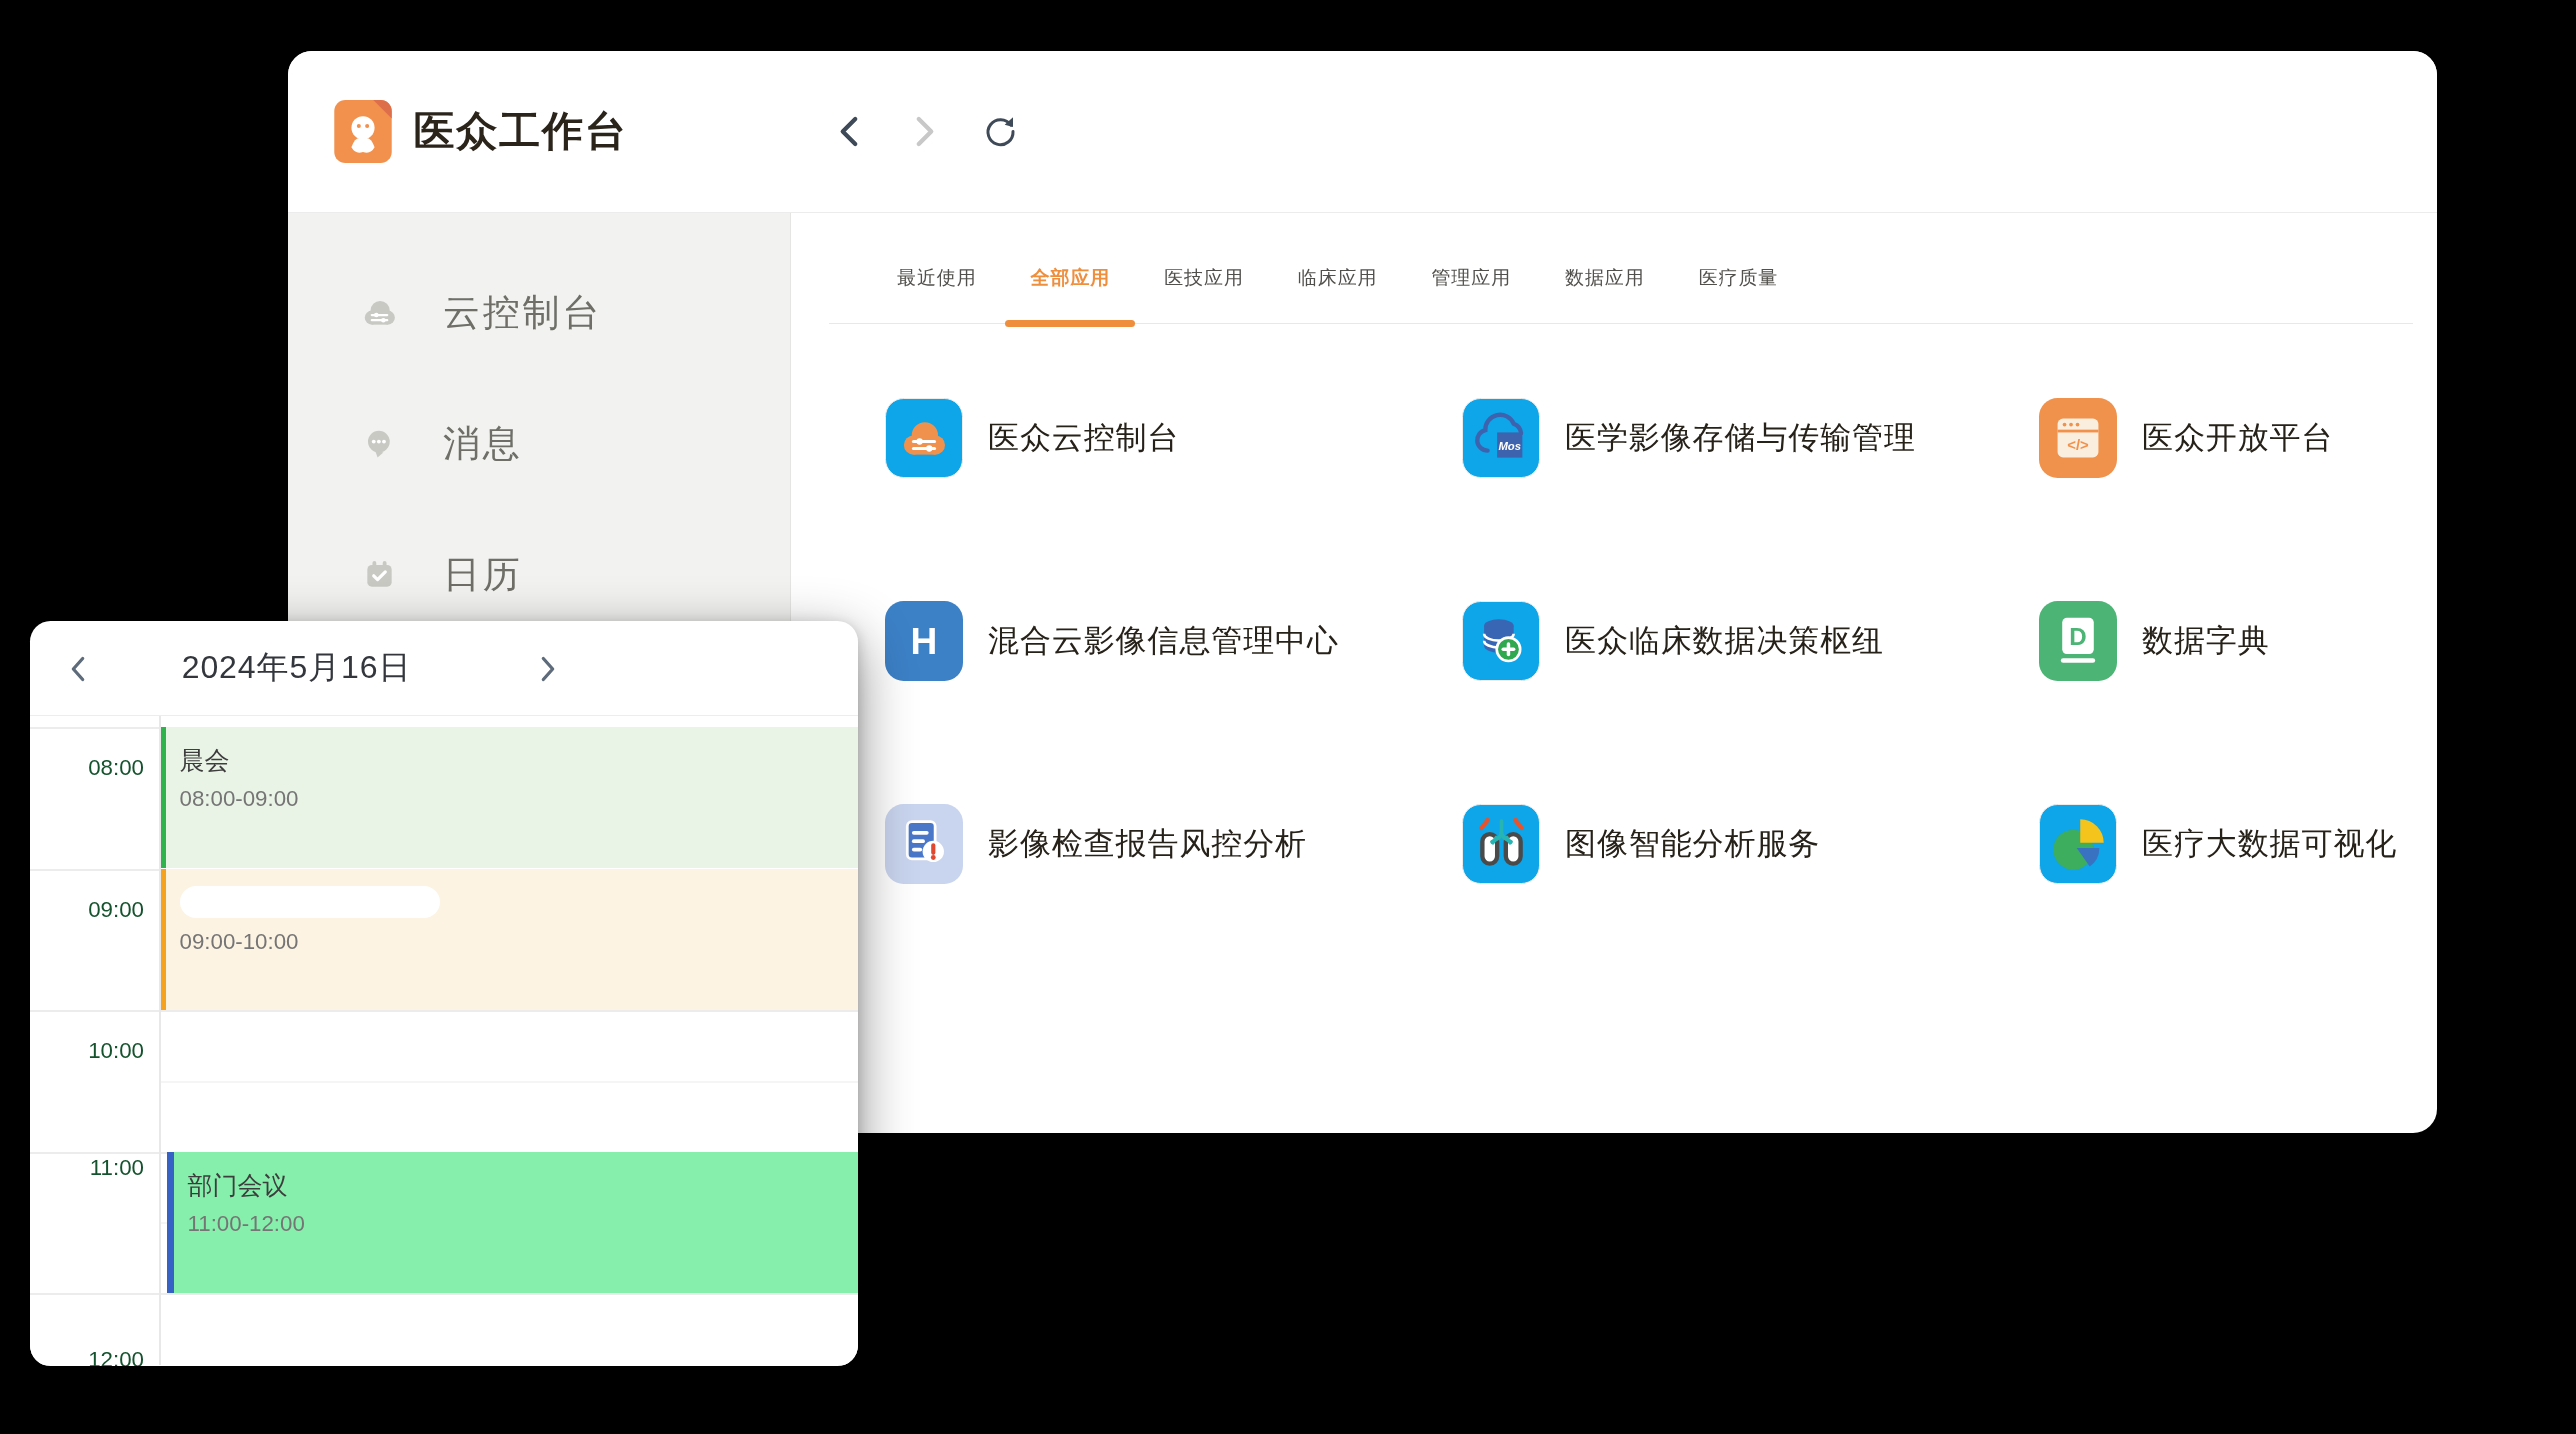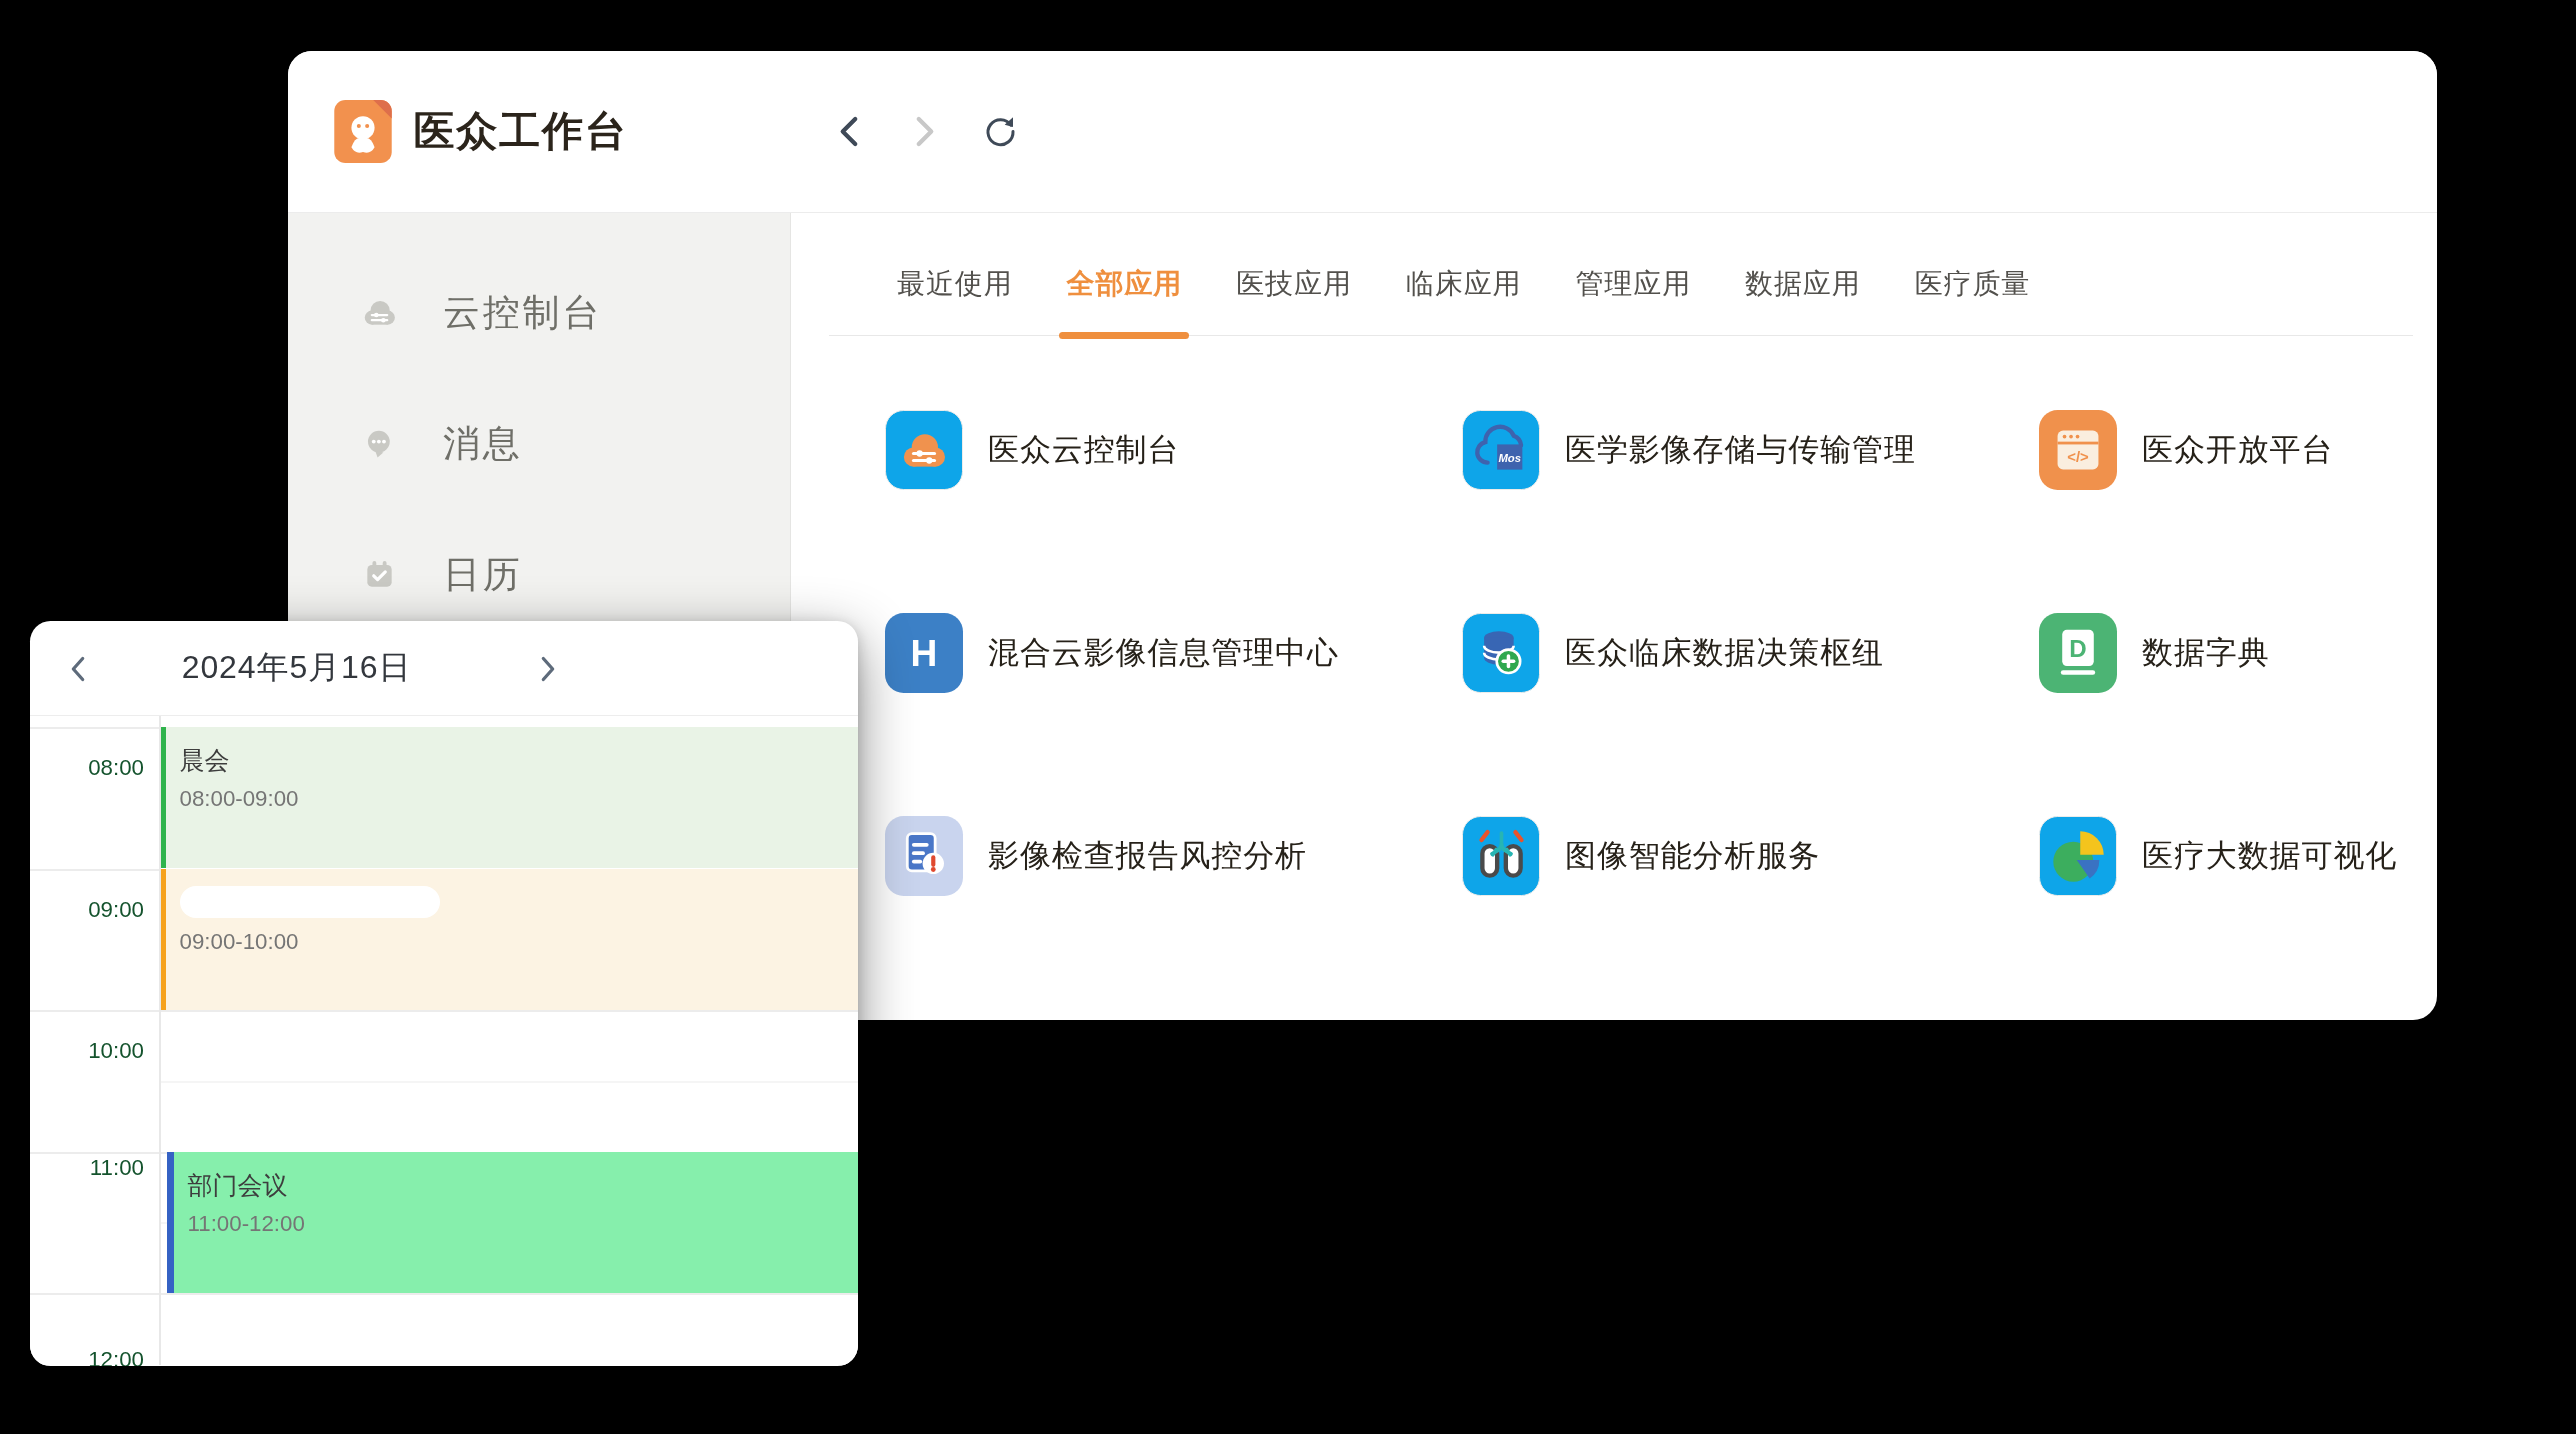--- a/index.html
+++ b/index.html
@@ -1,39 +1,39 @@
 <!DOCTYPE html>
 <html style="font-size:15px"><head>
 <meta charset="utf-8">
 <style>
   html,body{margin:0;padding:0;background:#000;}
   .canvas{position:relative;width:2576px;height:1434px;background:#000;border-radius:24px;overflow:hidden;
           font-family:"Liberation Sans","DejaVu Sans",sans-serif;}
 
   
-  .main-window{position:absolute;left:288px;top:51px;width:2149px;height:969px;background:#fff;
+  .main-window{position:absolute;left:288px;top:51px;width:2149px;height:1082px;background:#fff;
                border-radius:24px;overflow:hidden;box-shadow:0 22.3px 74px rgba(0,0,0,.55);}
   .win-header{position:relative;height:161px;background:#fff;border-bottom:1.9px solid #ececec;
               display:flex;align-items:center;}
   .logo{width:58px;height:63px;margin-left:46px;flex-shrink:0;}
   .win-title{margin-left:21.4px;font-size:41px;font-weight:700;color:#2b241b;letter-spacing:1.9px;}
   .nav-group{position:absolute;left:543px;top:0;height:161px;display:flex;align-items:center;gap:41px;}
   .nav-btn{width:35px;height:35px;display:flex;align-items:center;justify-content:center;cursor:pointer;}
 
   
   .win-body{display:flex;height:806px;}
   .sidebar{width:503px;background:#f2f2f0;border-right:1.9px solid #e5e5e3;padding-top:79px;box-sizing:border-box;}
   .side-item{display:flex;align-items:center;height:41px;margin-bottom:90px;padding-left:71px;cursor:pointer;}
   .side-item .s-icon{width:41px;height:41px;flex-shrink:0;}
   .side-item .s-label{margin-left:43px;font-size:37px;color:#6f6f68;font-weight:500;letter-spacing:2.8px;}
 
   .content{flex:1;min-width:0;}
   .tabs-block{margin:52px 24px 0 38px;border-bottom:1.9px solid #e8e8e8;}
   .tabs-row{display:flex;gap:54px;padding-left:68px;}
-  .tab{position:relative;font-size:28px;color:#52504c;font-weight:500;padding-bottom:32px;
+  .tab{position:relative;font-size:19px;color:#52504c;font-weight:500;padding-bottom:32px;
        letter-spacing:0.9px;cursor:pointer;white-space:nowrap;}
   .tab.active{color:#ef8f3e;font-weight:700;}
   .tab.active::after{content:'';position:absolute;left:50%;transform:translateX(-50%);bottom:-3.7px;
        width:130px;height:6.5px;border-radius:3.7px;background:#ef8f3e;}
 
   .apps-grid{display:grid;grid-template-columns:577px 577px auto;row-gap:123px;
              margin:74px 0 0 94px;}
   .app-item{display:flex;align-items:center;height:80px;cursor:pointer;}
   .app-icon{width:78px;height:80px;border-radius:18.6px;flex-shrink:0;display:flex;align-items:center;
             justify-content:center;box-sizing:border-box;}

